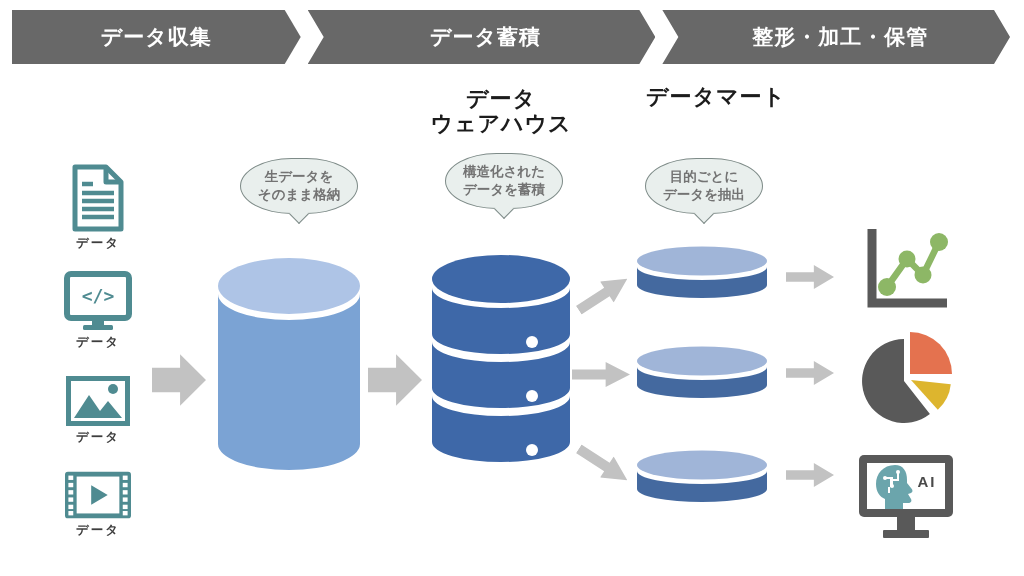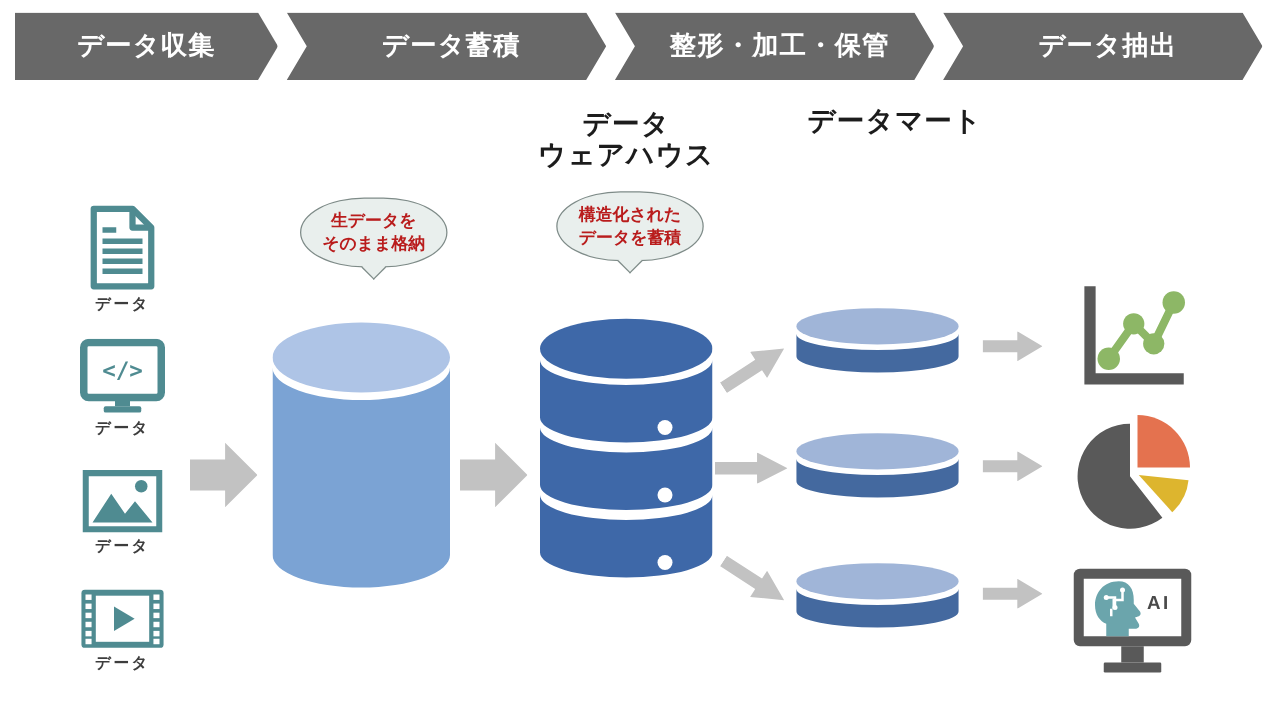--- a/index.html
+++ b/index.html
@@ -17,21 +17,21 @@
 
   
   .abs{position:absolute;}
 
   
   .stage-title{position:absolute;font-weight:bold;color:#1c1c1c;font-size:22px;letter-spacing:1px;text-align:center;line-height:1.15;}
 
   
   .bubble{position:absolute;width:116px;height:54px;background:#e9efed;border:1.5px solid #7e8b88;
           border-radius:55px/30px;display:flex;flex-direction:column;align-items:center;justify-content:center;
-          font-size:13.5px;font-weight:bold;color:#b91c1c;line-height:1.35;text-align:center;}
+          font-size:13.5px;font-weight:bold;color:#737373;line-height:1.35;text-align:center;}
   .bubble::after{content:"";position:absolute;left:calc(50% - 7px);bottom:-7.5px;width:13px;height:13px;
           background:#e9efed;border-right:1.5px solid #7e8b88;border-bottom:1.5px solid #7e8b88;
           transform:rotate(45deg);}
 
   
   .block-arrow{background:var(--arrow-gray,#c2c2c2);}
   .big-arrow{width:54px;height:56px;clip-path:polygon(0 28%,52% 28%,52% 4%,100% 50%,52% 96%,52% 72%,0 72%);}
   .small-arrow{width:48px;height:24px;clip-path:polygon(0 30%,58% 30%,58% 0,100% 50%,58% 100%,58% 70%,0 70%);}
   .diag-arrow{width:58px;height:25px;clip-path:polygon(0 30%,58% 30%,58% 0,100% 50%,58% 100%,58% 70%,0 70%);}
 
@@ -46,23 +46,20 @@
 
   <div class="banner">
     <div class="seg seg-first">
       <span>データ収集</span>
     </div>
     <div class="seg seg-mid">
       <span>データ蓄積</span>
     </div>
     <div class="seg seg-mid">
       <span>整形・加工・保管</span>
-    </div>
-    <div class="seg seg-mid">
-      <span>データ抽出</span>
     </div>
   </div>
 
   <div class="source" style="left:58px;top:164px;">
     <svg width="62" height="68" viewBox="0 0 60 68">
       <path d="M7 3 H38 L53 18 V65 H7 Z" fill="#fff" style="stroke:var(--source-teal,#4f8b91)" stroke-width="5" stroke-linejoin="round"></path>
       <path d="M38 3 V18 H53" fill="none" style="stroke:var(--source-teal,#4f8b91)" stroke-width="5" stroke-linejoin="round"></path>
       <g style="stroke:var(--source-teal,#4f8b91)" stroke-width="4.5">
         <line x1="14" y1="20" x2="25" y2="20"></line>
         <line x1="14" y1="29" x2="46" y2="29"></line>
@@ -148,20 +145,24 @@
       <circle cx="100" cy="142" r="6"></circle>
       <circle cx="100" cy="196" r="6"></circle>
     </g>
   </svg>
 
   <div class="abs block-arrow diag-arrow" style="left:574px;top:282px;transform:rotate(-33deg);"></div>
   <div class="abs block-arrow diag-arrow" style="left:572px;top:362px;"></div>
   <div class="abs block-arrow diag-arrow" style="left:574px;top:452px;transform:rotate(33deg);"></div>
 
   <div class="stage-title" style="left:618px;top:84px;width:168px;text-align:right;">データマート</div>
+  <div class="bubble" style="left:645px;top:158px;">
+    <span>目的ごとに</span>
+    <span>データを抽出</span>
+  </div>
   <svg class="abs" style="left:637px;top:246px;" width="130" height="56" viewBox="0 0 130 56">
     <ellipse cx="65" cy="15" rx="65" ry="14.5" style="fill:var(--mart-top,#a0b5d8)"></ellipse>
     <path d="M0 21 L0 39 A65 13 0 0 0 130 39 L130 21 A65 13 0 0 1 0 21 Z" style="fill:var(--mart-blue,#44699f)"></path>
   </svg>
   <svg class="abs" style="left:637px;top:346px;" width="130" height="56" viewBox="0 0 130 56">
     <ellipse cx="65" cy="15" rx="65" ry="14.5" style="fill:var(--mart-top,#a0b5d8)"></ellipse>
     <path d="M0 21 L0 39 A65 13 0 0 0 130 39 L130 21 A65 13 0 0 1 0 21 Z" style="fill:var(--mart-blue,#44699f)"></path>
   </svg>
   <svg class="abs" style="left:637px;top:450px;" width="130" height="56" viewBox="0 0 130 56">
     <ellipse cx="65" cy="15" rx="65" ry="14.5" style="fill:var(--mart-top,#a0b5d8)"></ellipse>

